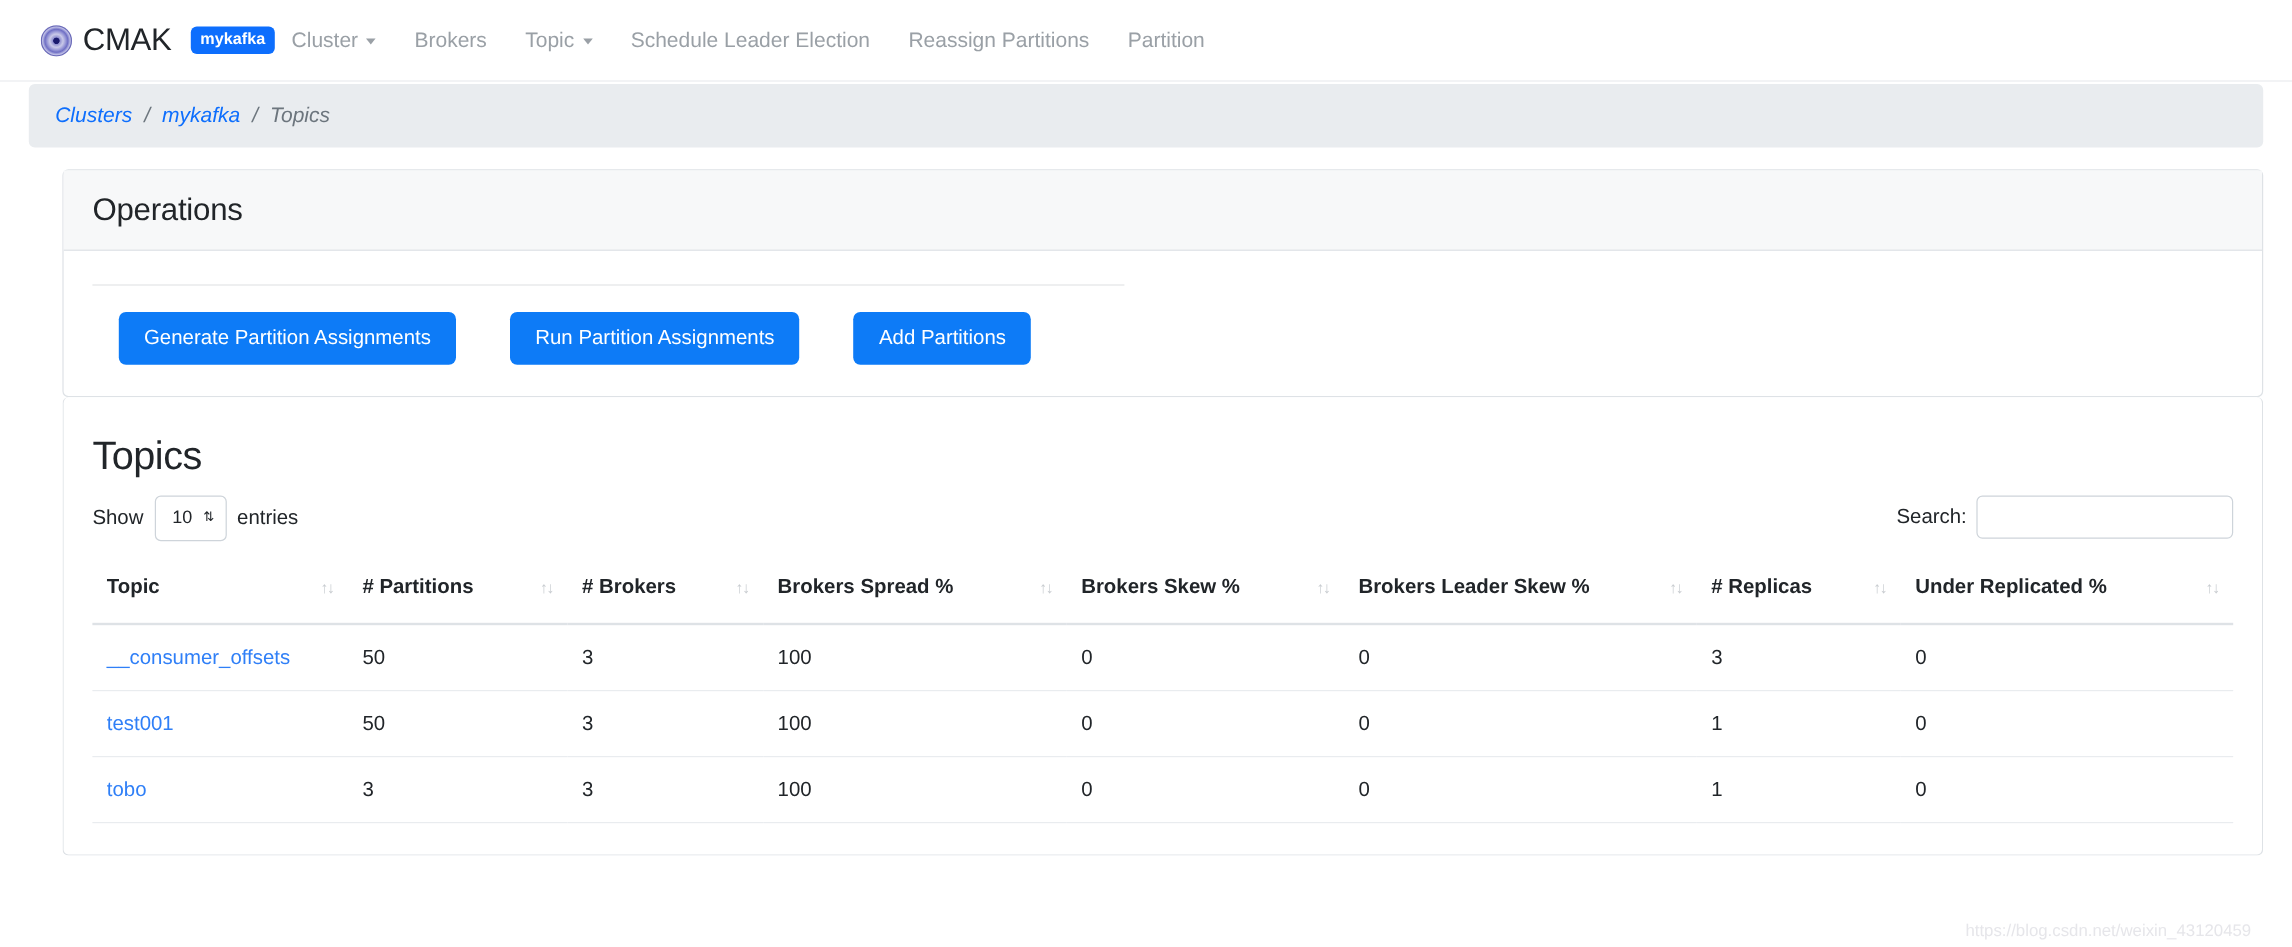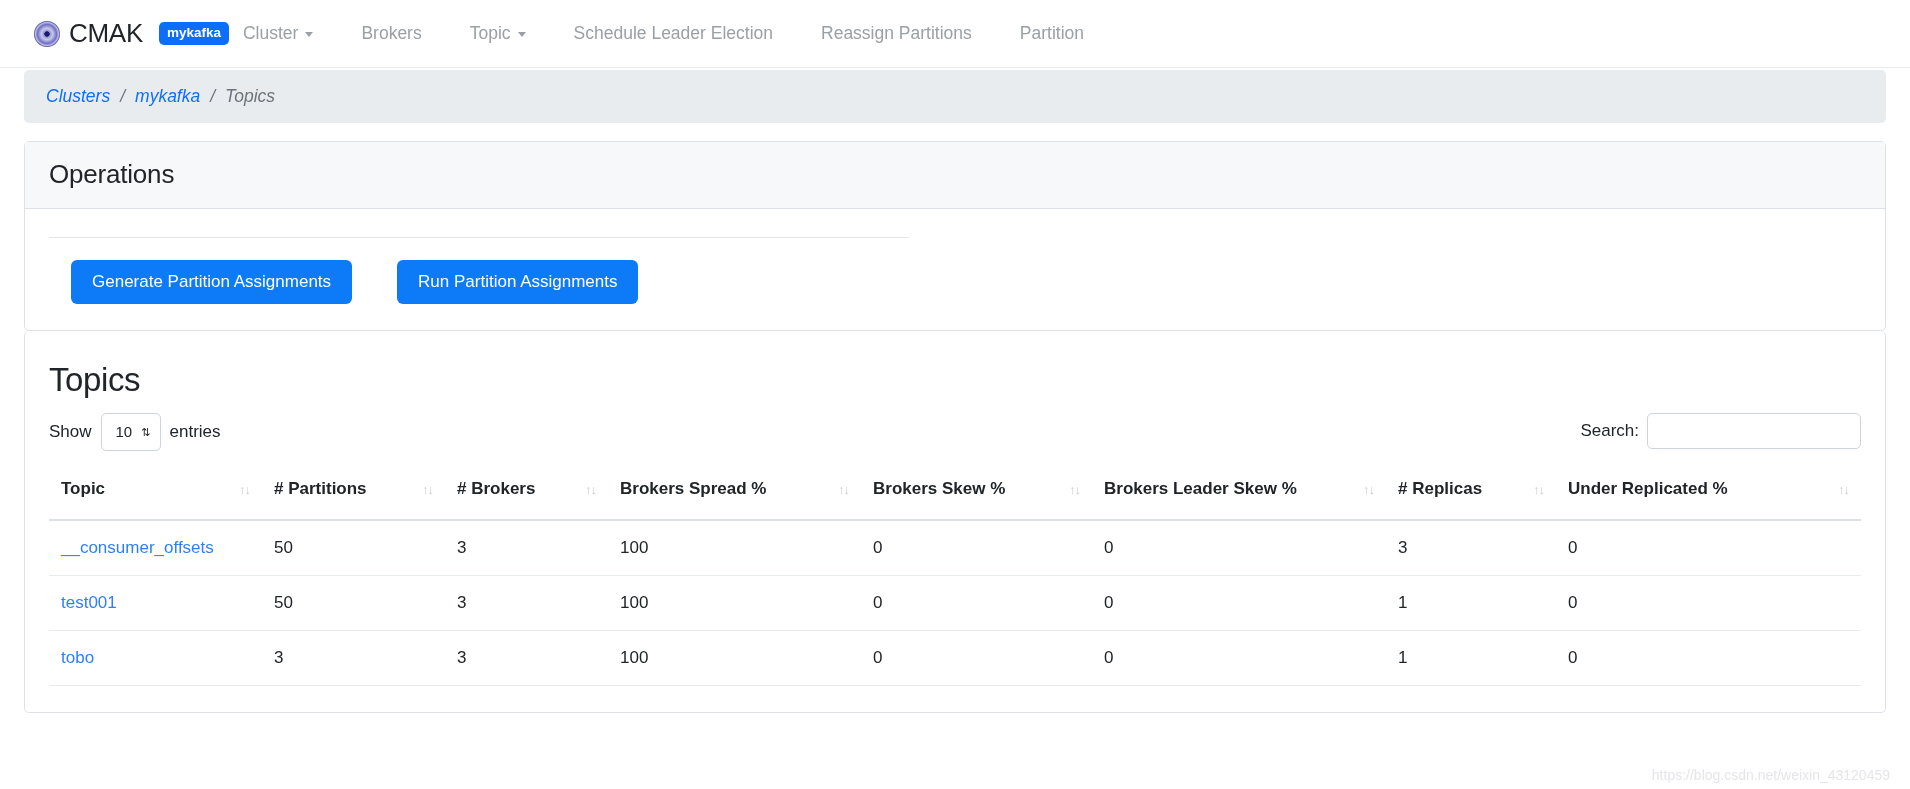--- a/index.html
+++ b/index.html
@@ -58,21 +58,21 @@
     font-weight: bold;
     border-radius: 5px;
     padding: 4px 8px 5px 8px;
     margin-right: 14px;
     line-height: 1;
     white-space: nowrap;
   }
   .nav-links {
     display: flex;
     align-items: center;
-    gap: 16px;
+    gap: 0;
     justify-content: center;
   }
   .nav-link {
     color: #9aa0a6;
     font-size: 17.5px;
     text-decoration: none;
     padding: 4px 16px;
     white-space: nowrap;
     display: inline-flex;
     align-items: center;
@@ -109,21 +109,21 @@
     color: #0d6efd;
     text-decoration: none;
   }
   .breadcrumb .sep {
     color: #6c757d;
     padding: 0 10px;
   }
   .breadcrumb .current { color: #6c757d; }
 
   
-  .card-area { padding: 0 24px; margin-top: 18px; }
+  .card-area { padding: 0 24px; margin-top: 18px; margin-left: 28px; }
   .card {
     border: 1px solid #dee2e6;
     border-radius: 5px;
     background: #ffffff;
   }
   .card + .card { border-top: none; }
   .card-header {
     background: #f7f8f9;
     border-bottom: 1px solid #dee2e6;
     padding: 17px 24px 18px 24px;
@@ -274,21 +274,21 @@
   table.topics col.c1 { width: 183px; }
   table.topics col.c2 { width: 163px; }
   table.topics col.c3 { width: 253px; }
   table.topics col.c4 { width: 231px; }
   table.topics col.c5 { width: 294px; }
   table.topics col.c6 { width: 170px; }
   table.topics col.c7 { width: auto; }
 
   .watermark {
     position: absolute;
-    right: 20px;
+    right: 34px;
     bottom: 6px;
     font-size: 14px;
     color: #e6e6ea;
     font-family: "Liberation Sans", sans-serif;
     pointer-events: none;
     user-select: none;
     white-space: nowrap;
   }
 </style>
 </head>
@@ -338,20 +338,21 @@
 
   <div class="card">
     <div class="card-header">
       <h2>Operations</h2>
     </div>
     <div class="card-body">
       <hr class="ops-divider">
       <div class="btn-row">
         <button class="btn btn-gap-a">Generate Partition Assignments</button>
         <button class="btn btn-gap-b">Run Partition Assignments</button>
+        <button class="btn">Add Partitions</button>
       </div>
     </div>
   </div>
 
   <div class="card">
     <div class="card-body">
       <h1 class="topics-title">Topics</h1>
 
       <div class="table-controls">
         <div class="dt-length">

